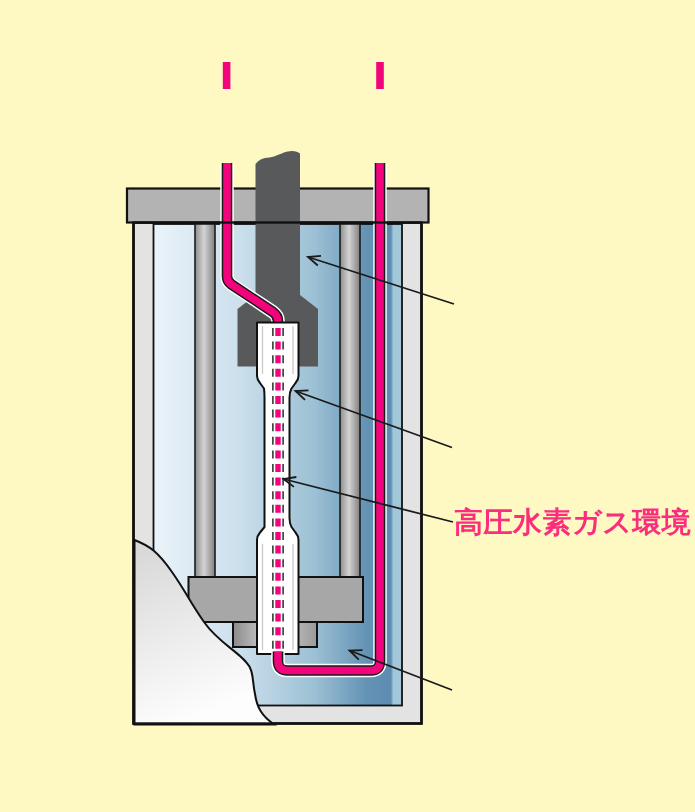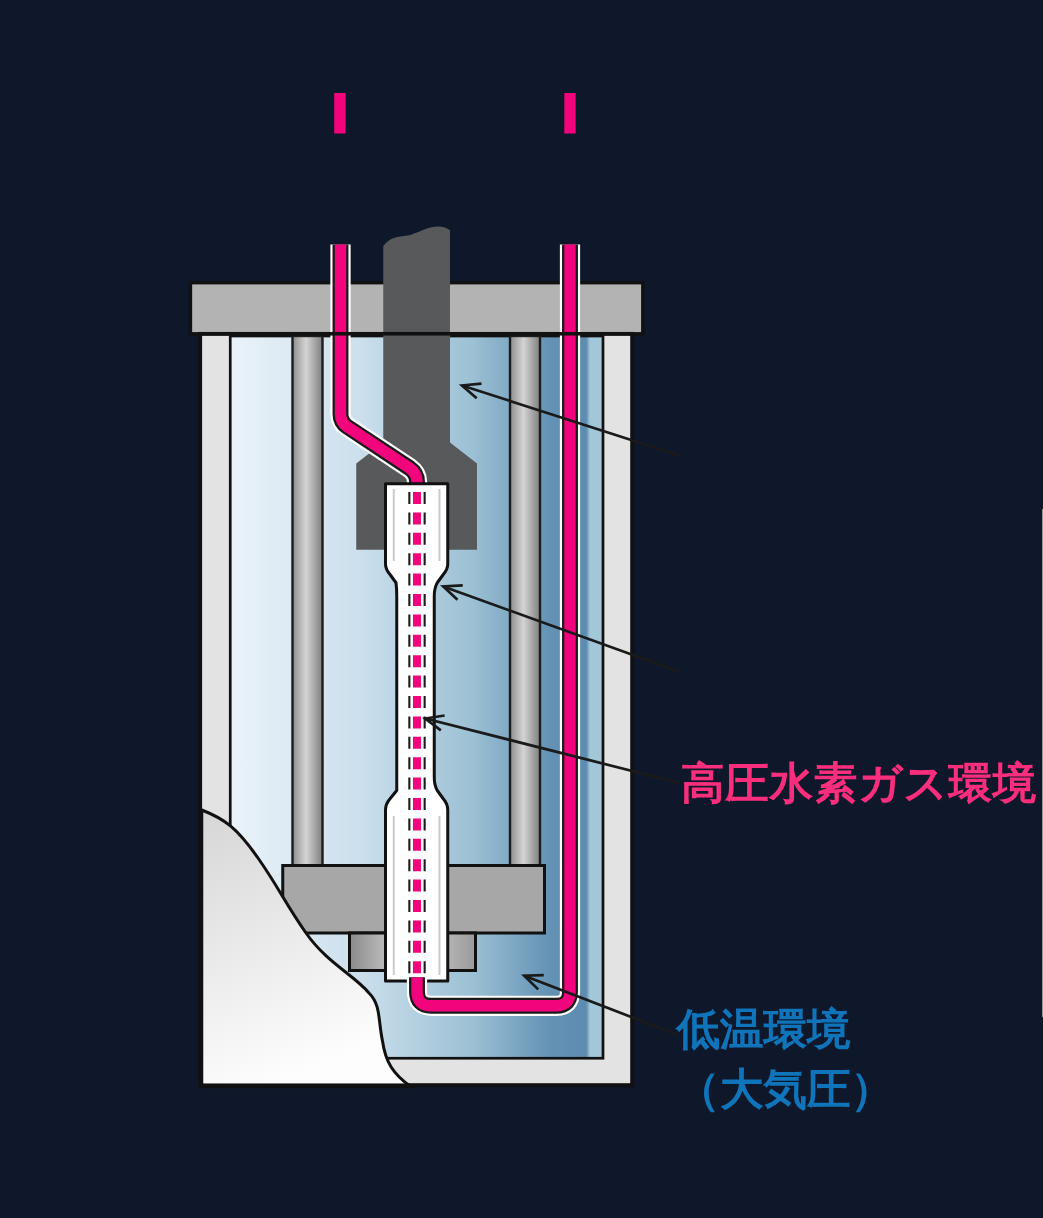--- a/index.html
+++ b/index.html
@@ -1,17 +1,17 @@
 <!DOCTYPE html>
 <html style="--pink-text: #fb2e7d; --blue-text: #0f74ba; --tube-pink: #f2047c;"><head>
 <meta charset="utf-8">
 <style>
   html,body { margin:0; padding:0; background:#ffffff; }
   #canvas {
-    position:relative; width:695px; height:812px; background:#0f172a;
+    position:relative; width:695px; height:812px; background:#fef9c3;
     font-family:"DejaVu Sans","Liberation Sans",sans-serif; overflow:hidden;
   }
   #diagram-svg { position:absolute; left:0; top:0; }
   .label { position:absolute; font-weight:bold; white-space:nowrap; }
   #hydrogen-label { left:454px; top:503px; font-size:29px; letter-spacing:0.5px; color:var(--pink-text,#fb2e7d); }
   #cold-label { left:451px; top:666px; font-size:29px; line-height:40px; color:var(--blue-text,#0f74ba); }
   .tube-casing { stroke:#ffffff; stroke-width:13.5; fill:none; stroke-linejoin:round; }
   .tube-edge   { stroke:#1a1a1a; stroke-width:10.6; fill:none; stroke-linejoin:round; }
   .tube-core   { stroke:var(--tube-pink,#f2047c); stroke-width:7.6; fill:none; stroke-linejoin:round; }
   .tube-dash   { fill:var(--tube-pink,#f2047c); }
@@ -121,18 +121,14 @@
       <path class="arrow-head" d="M293.9,486.9 L283.5,479 L296.4,477"></path>
     </g>
     <g>
       <line class="arrow-line" x1="452" y1="690" x2="349.5" y2="650.5"></line>
       <path class="arrow-head" d="M358.8,659.6 L349.5,650.5 L362.5,650.1"></path>
     </g>
   </svg>
 
   <div id="hydrogen-label" class="label">高圧水素ガス環境</div>
 
-  <div id="cold-label" class="label">
-    <div>低温環境</div>
-    <div>（大気圧）</div>
-  </div>
 
 </div>
 
 </body></html>

